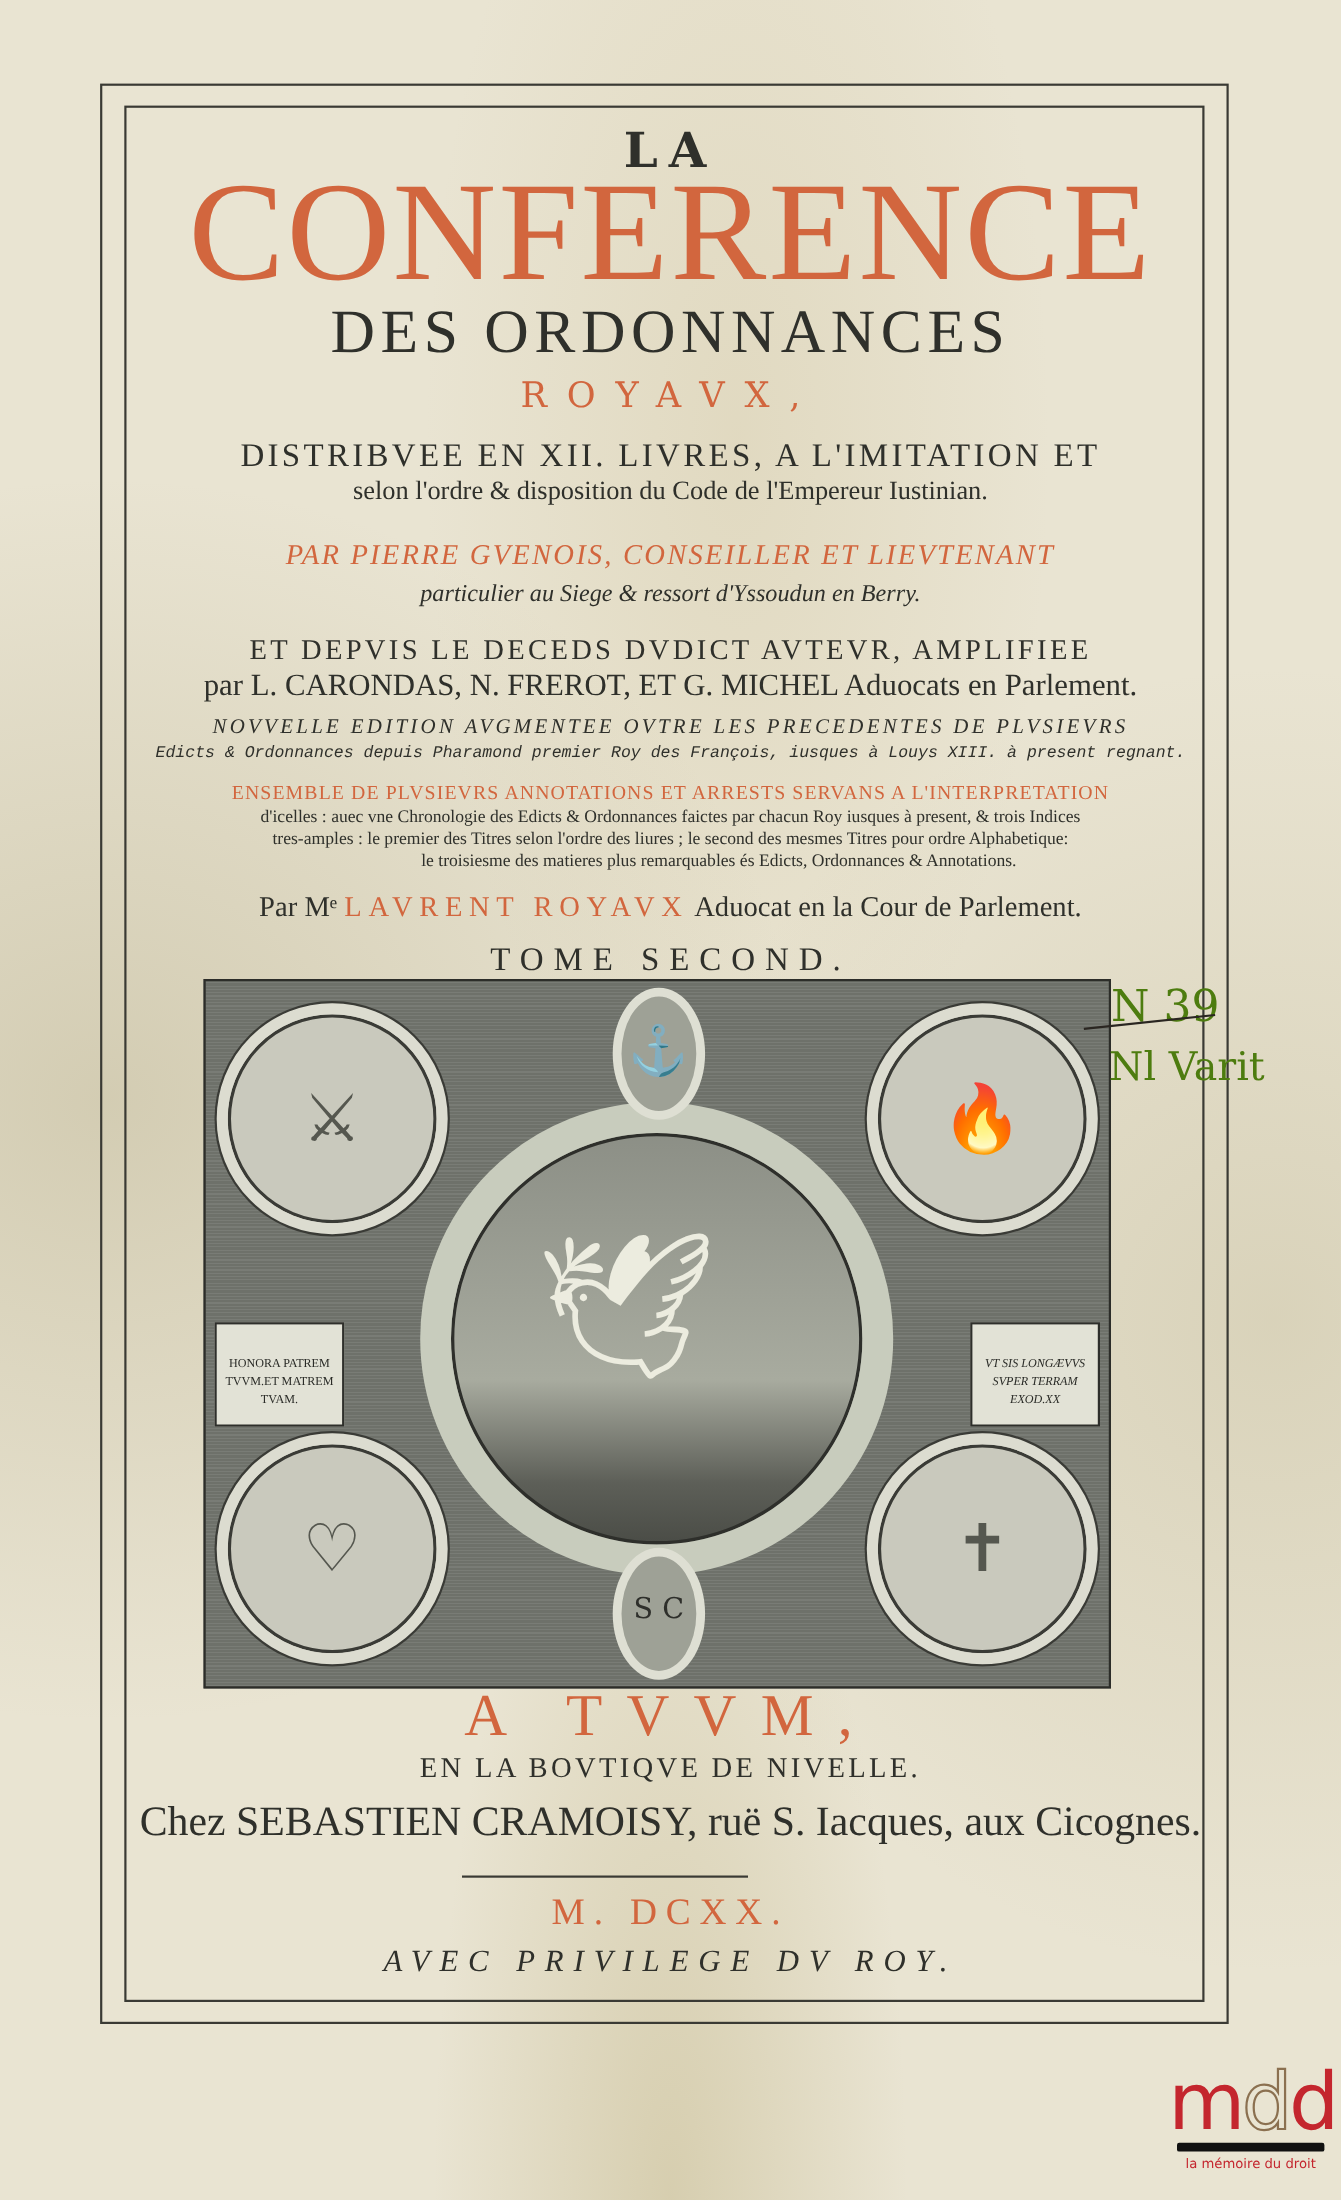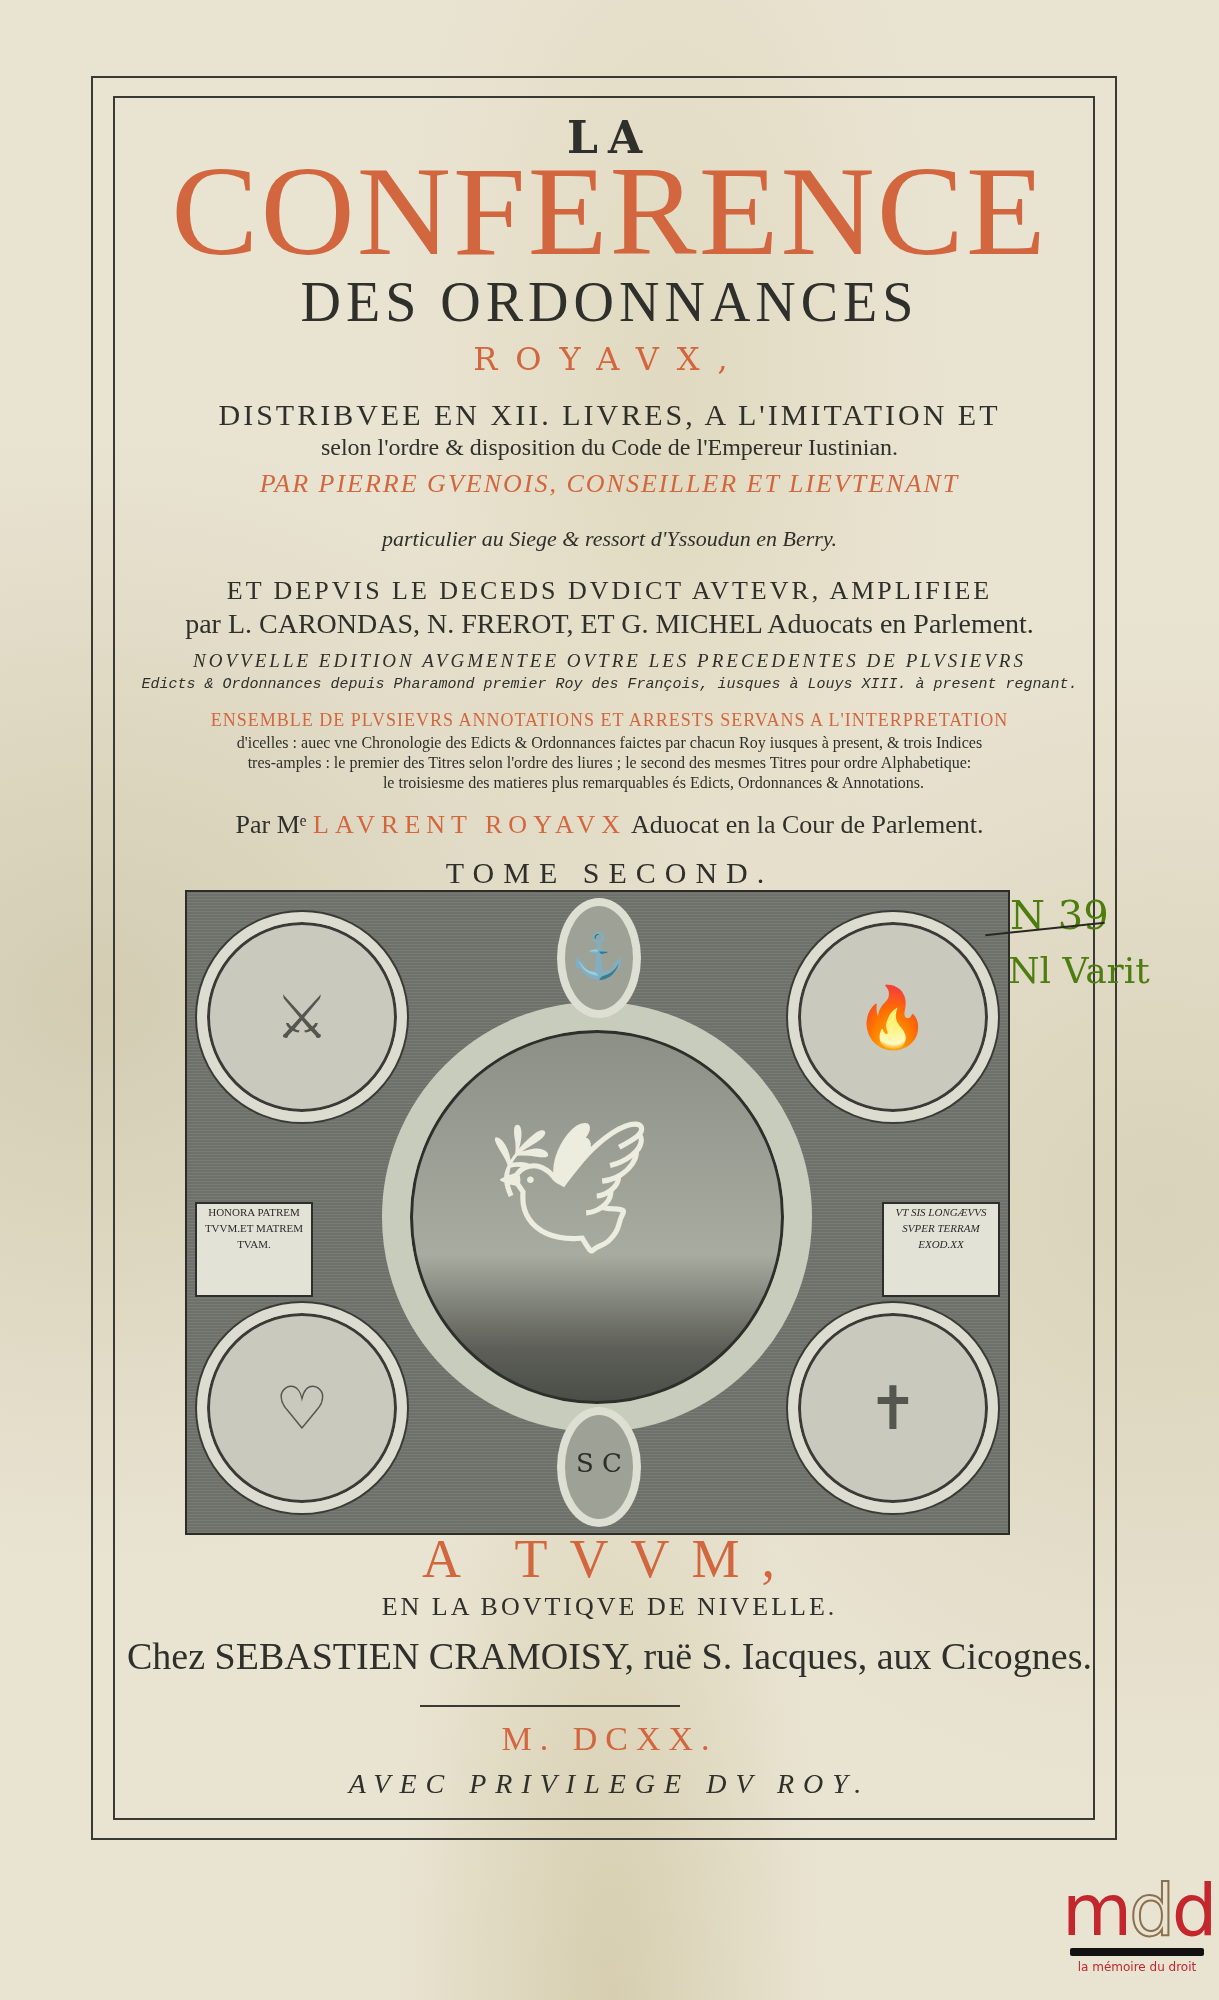--- a/index.html
+++ b/index.html
@@ -15,21 +15,21 @@
   .frame-inner{position:absolute;left:113px;top:96px;width:982px;height:1724px;border:2px solid #3a3a34;box-sizing:border-box;}
   .line{position:absolute;left:0;width:1219px;text-align:center;white-space:nowrap;}
   .red{color:#d2663e;}
   .dark{color:#2f302b;}
   .t-la{top:112px;font-size:44px;letter-spacing:10px;font-weight:bold;}
   .t-conf{top:138px;font-size:128px;letter-spacing:2px;font-family:"Liberation Serif",serif;transform:scaleX(1.02);}
   .t-des{top:270px;font-size:56px;letter-spacing:5px;font-family:"Liberation Serif",serif;}
   .t-roy{top:340px;font-size:32px;letter-spacing:18px;}
   .t-dist{top:398px;font-size:30px;letter-spacing:3px;font-family:"Liberation Serif",serif;}
   .t-selon{top:434px;font-size:24px;font-family:"Liberation Serif",serif;}
-  .t-par1{top:469px;font-size:26px;font-style:italic;letter-spacing:2px;font-family:"Liberation Serif",serif;}
+  .t-par1{top:490px;font-size:26px;font-style:italic;letter-spacing:2px;font-family:"Liberation Serif",serif;}
   .t-part{top:526px;font-size:22px;font-style:italic;font-family:"Liberation Serif",serif;}
   .t-depuis{top:576px;font-size:26px;letter-spacing:3px;font-family:"Liberation Serif",serif;}
   .t-caron{top:608px;font-size:28px;font-family:"Liberation Serif",serif;}
   .t-nouv{top:650px;font-size:19px;font-style:italic;letter-spacing:3px;font-family:"Liberation Serif",serif;}
   .t-edicts{top:676px;font-size:15px;font-style:italic;font-family:Liberation Mono, monospace;}
   .t-ens{top:710px;font-size:18px;letter-spacing:1px;font-family:"Liberation Serif",serif;}
   .t-small{font-size:16px;font-family:"Liberation Serif",serif;}
   .t-s1{top:734px;} .t-s2{top:754px;} .t-s3{top:774px;padding-left:44px;}
   .t-bouchel{top:810px;font-size:26px;font-family:"Liberation Serif",serif;}
   .t-bouchel .sp{letter-spacing:6px;}
@@ -37,21 +37,21 @@
   .engraving{position:absolute;left:185px;top:890px;width:825px;height:645px;background:#6e716a;border:2px solid #2c2d29;box-sizing:border-box;overflow:hidden;
     background-image:repeating-linear-gradient(0deg, rgba(255,255,255,.08) 0 1px, rgba(0,0,0,0) 1px 3px);}
   .roundel{position:absolute;border-radius:50%;background:#c9c9bd;border:10px solid #dcdcd0;box-sizing:border-box;box-shadow:0 0 0 3px #3a3b36 inset,0 0 0 2px #3a3b36;}
   .r-tl{left:10px;top:20px;width:210px;height:210px;}
   .r-tr{right:10px;top:20px;width:210px;height:210px;}
   .r-bl{left:10px;bottom:20px;width:210px;height:210px;}
   .r-br{right:10px;bottom:20px;width:210px;height:210px;}
   .center-med{position:absolute;left:195px;top:110px;width:430px;height:430px;border-radius:50%;border:28px solid #c8ccbd;box-sizing:border-box;background:linear-gradient(#8c8f86,#a8ab9f 60%,#5d5f58 85%,#4a4c46);box-shadow:0 0 0 3px #2e2f2b inset;}
   .oval{position:absolute;left:370px;width:84px;height:120px;border-radius:50%;background:#9ea196;border:8px solid #dedfd3;box-sizing:border-box;text-align:center;font-size:44px;line-height:100px;color:#2e2f2b;}
   .oval-top{top:6px;} .oval-bot{bottom:6px;}
-  .cartouche{position:absolute;top:310px;width:118px;height:95px;background:#e2e2d6;border:2px solid #2e2f2b;box-sizing:border-box;font-size:11px;text-align:center;padding-top:0;line-height:16px;color:#2b2c28;font-family:"Liberation Serif",serif;}
+  .cartouche{position:absolute;top:310px;width:118px;height:95px;background:#e2e2d6;border:2px solid #2e2f2b;box-sizing:border-box;font-size:11px;text-align:center;padding-top:28px;line-height:16px;color:#2b2c28;font-family:"Liberation Serif",serif;}
   .c-left{left:8px;} .c-right{right:8px;font-style:italic;}
   .bird{position:absolute;left:300px;top:230px;font-size:130px;color:#ececdf;line-height:1;}
   .scene{position:absolute;left:0;top:0;width:100%;height:100%;font-size:60px;line-height:190px;text-align:center;color:#55574f;}
   .t-paris{top:1528px;font-size:54px;letter-spacing:22px;font-family:"Liberation Serif",serif;}
   .t-bout{top:1592px;font-size:26px;letter-spacing:3px;font-family:"Liberation Serif",serif;}
   .t-chez{top:1634px;font-size:38px;font-family:"Liberation Serif",serif;}
   .rule{position:absolute;left:420px;top:1705px;width:260px;height:0;border-top:2px solid #3a3a34;}
   .t-year{top:1720px;font-size:34px;letter-spacing:8px;font-family:"Liberation Serif",serif;}
   .t-priv{top:1768px;font-size:28px;font-style:italic;letter-spacing:9px;font-family:"Liberation Serif",serif;}
   .hand{position:absolute;font-family:"DejaVu Serif",serif;color:#4d7c0f;}

